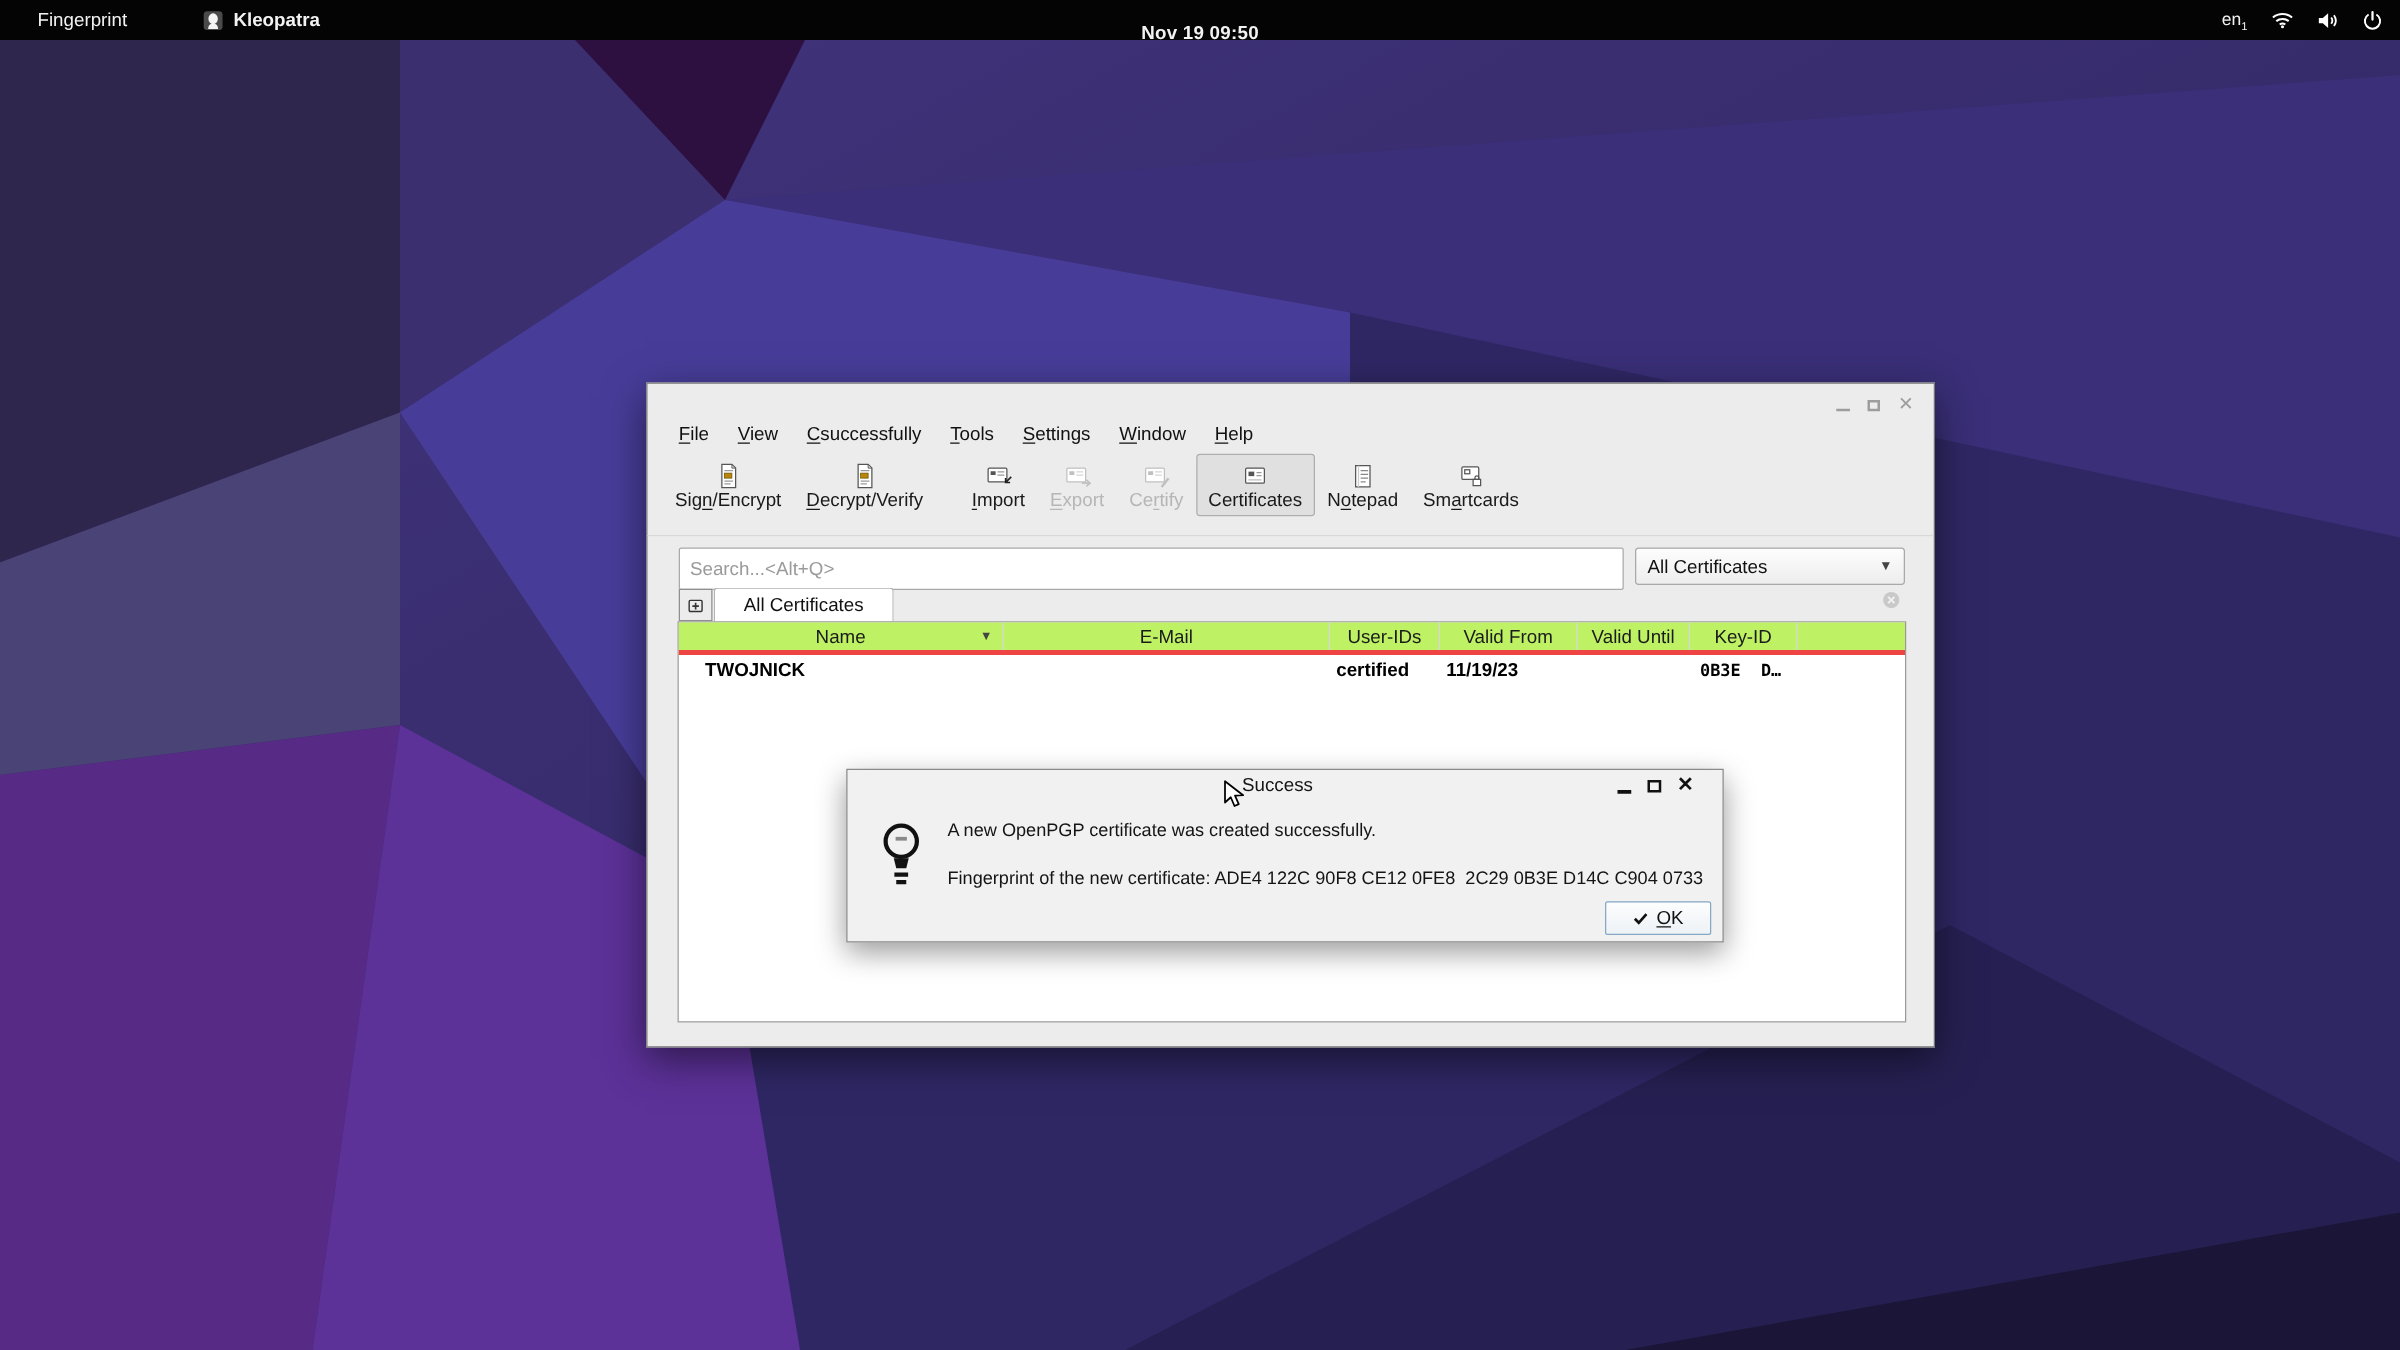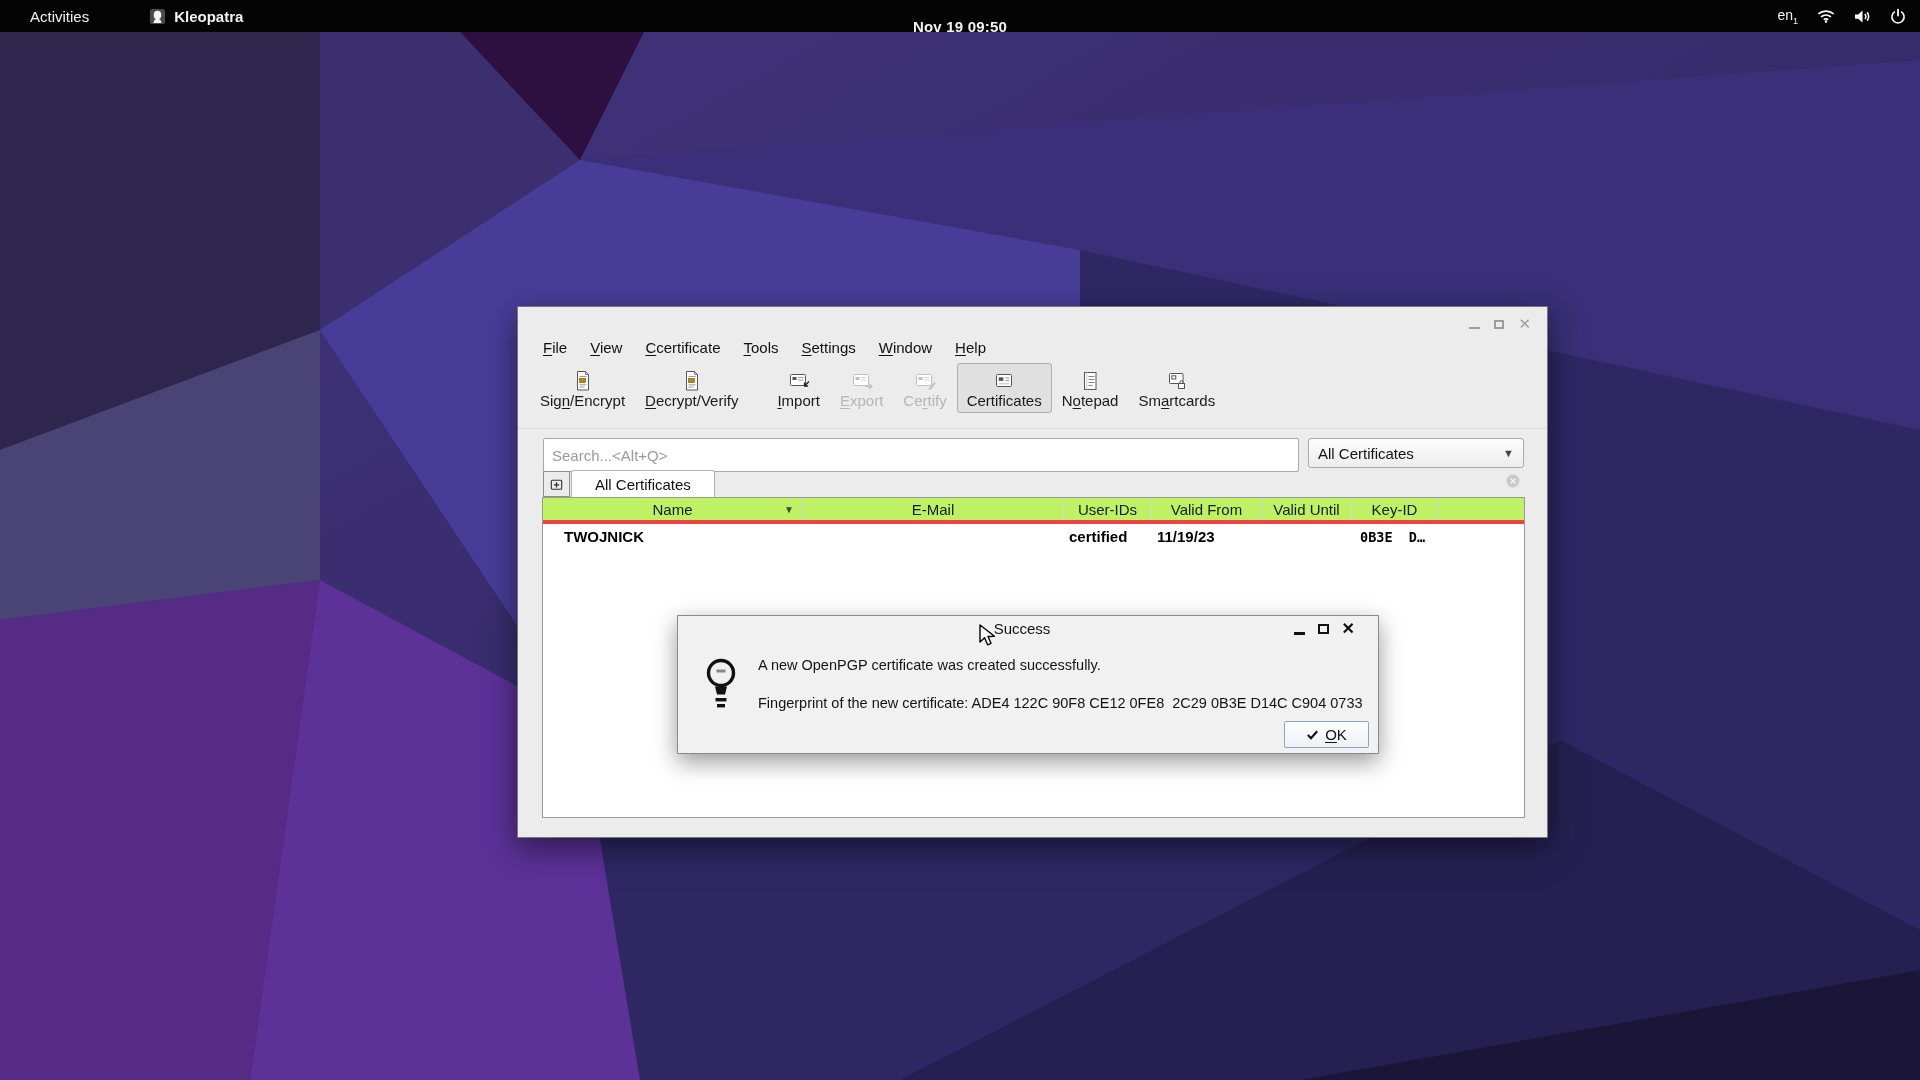--- a/index.html
+++ b/index.html
@@ -113,21 +113,21 @@
     <polygon points="430,0 660,0 580,160" fill="#2e1040"></polygon>
     <polygon points="320,330 580,160 1080,250 1080,640 580,720" fill="#473d99"></polygon>
     <polygon points="0,450 320,330 320,580 0,620" fill="#4a4376"></polygon>
     <polygon points="0,620 320,580 250,1080 0,1080" fill="#572a86"></polygon>
     <polygon points="320,580 580,720 640,1080 250,1080" fill="#5c3198"></polygon>
     <polygon points="600,720 860,688 760,800" fill="#6a4ab0" opacity="0.85"></polygon>
   </svg>
 
   <div class="topbar">
     <div class="left">
-      <span class="activities">Activities</span>
+      <span class="activities">Fingerprint</span>
       <span class="appmenu">
         <svg width="17" height="17" viewBox="0 0 18 18">
           <rect x="1" y="1" width="16" height="16" rx="3" fill="#4a4a4a"></rect>
           <ellipse cx="9" cy="7.4" rx="4" ry="4.6" fill="#f4f4f4"></ellipse>
           <path d="M4.8 16c0-3.1 2.1-4.6 4.2-4.6s4.2 1.5 4.2 4.6z" fill="#f4f4f4"></path>
         </svg>
         <span>Kleopatra</span>
       </span>
     </div>
     <div class="clock">Nov 19 09:50</div>
@@ -154,21 +154,21 @@
   <div class="kwin">
     <div class="winctl">
       <span class="wc-min"></span>
       <span class="wc-max"></span>
       <span class="wc-close">✕</span>
     </div>
 
     <div class="menubar">
       <span class="mi"><span></span><span class="mn">F</span><span>ile</span></span>
       <span class="mi"><span></span><span class="mn">V</span><span>iew</span></span>
-      <span class="mi"><span></span><span class="mn">C</span><span>certificate</span></span>
+      <span class="mi"><span></span><span class="mn">C</span><span>successfully</span></span>
       <span class="mi"><span></span><span class="mn">T</span><span>ools</span></span>
       <span class="mi"><span></span><span class="mn">S</span><span>ettings</span></span>
       <span class="mi"><span></span><span class="mn">W</span><span>indow</span></span>
       <span class="mi"><span></span><span class="mn">H</span><span>elp</span></span>
     </div>
 
     <div class="toolbar">
       <div class="tbtn">
         <svg width="22" height="22" viewBox="0 0 22 22">
           <path d="M5.5 1.5h8l3 3v15.5h-11z" fill="#fff" stroke="#555"></path>

